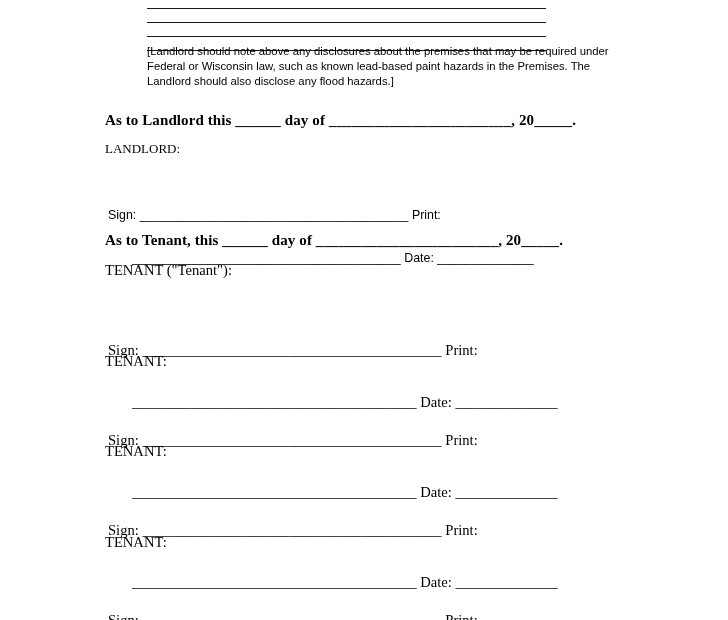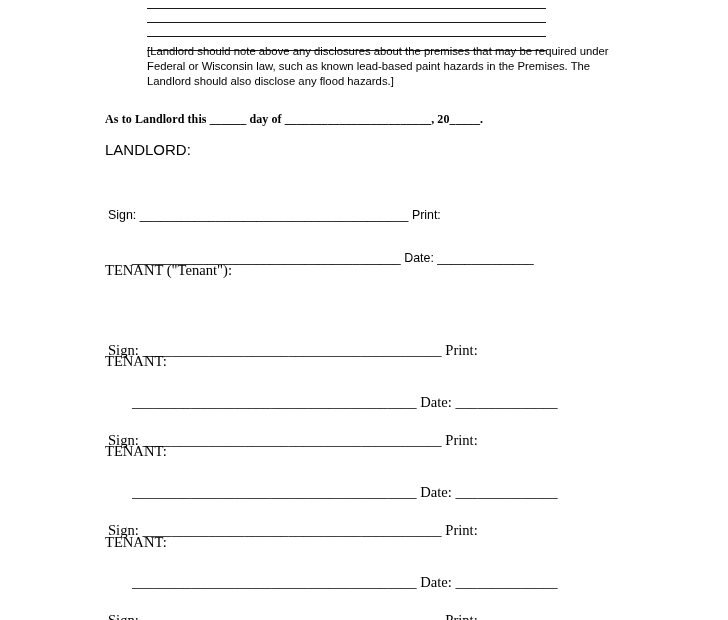--- a/index.html
+++ b/index.html
@@ -50,36 +50,36 @@
     line-height: 15.2px;
     color: #000;
   }
 
   
   .exec-line {
     position: absolute;
     left: 105px;
     font-family: "Liberation Serif", serif;
     font-weight: bold;
-    font-size: 12px;
+    font-size: 15px;
     white-space: pre;
     letter-spacing: 0.1px;
   }
   .exec-landlord { top: 112px; }
   .exec-tenant   { top: 232px; }
 
   
   .party-label {
     position: absolute;
     left: 105px;
     white-space: pre;
   }
   .party-label.sans {
-    font-family: Liberation Sans, sans-serif;
-    font-size: 15px;
+    font-family: Liberation Serif, serif;
+    font-size: 13px;
   }
   .party-label.serif {
     font-family: "Liberation Serif", serif;
     font-size: 14.6px;
   }
 
   
   .sig-block {
     position: absolute;
     left: 108px;
@@ -115,20 +115,21 @@
 
   <div class="exec-line exec-landlord">As to Landlord this ______ day of ________________________, 20_____.</div>
 
   <div class="party-label sans" style="top:141px;">LANDLORD:</div>
 
   <div class="sig-block sans" style="top:180px;">
     <div class="sig-row"><span>Sign: </span><span>_______________________________________</span><span> Print:</span></div>
     <div class="sig-row row2"><span>_______________________________________</span><span> Date: </span><span>______________</span></div>
   </div>
 
+  <div class="exec-line exec-tenant">As to Tenant, this ______ day of ________________________, 20_____.</div>
 
   <div class="party-label serif" style="top:262px;">TENANT ("Tenant"):</div>
 
   <div class="sig-block serif" style="top:308px;">
     <div class="sig-row"><span>Sign: </span><span>_________________________________________</span><span> Print:</span></div>
     <div class="sig-row row2"><span>_______________________________________</span><span> Date: </span><span>______________</span></div>
   </div>
 
   <div class="party-label serif" style="top:353px;">TENANT:</div>
 

